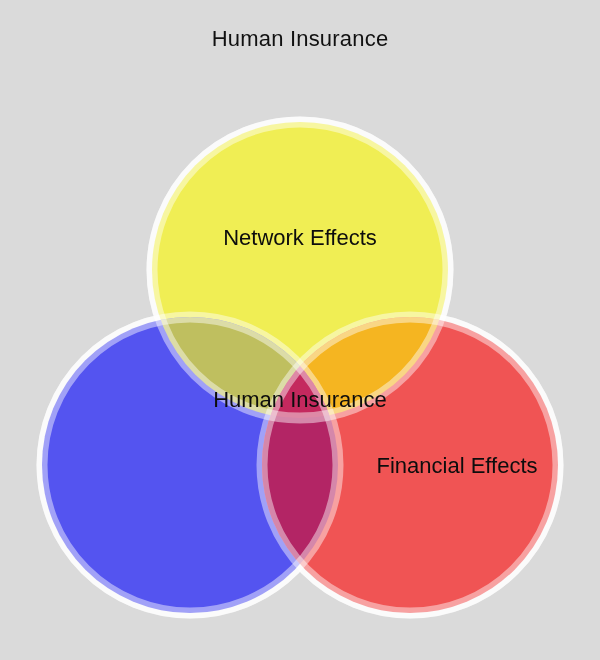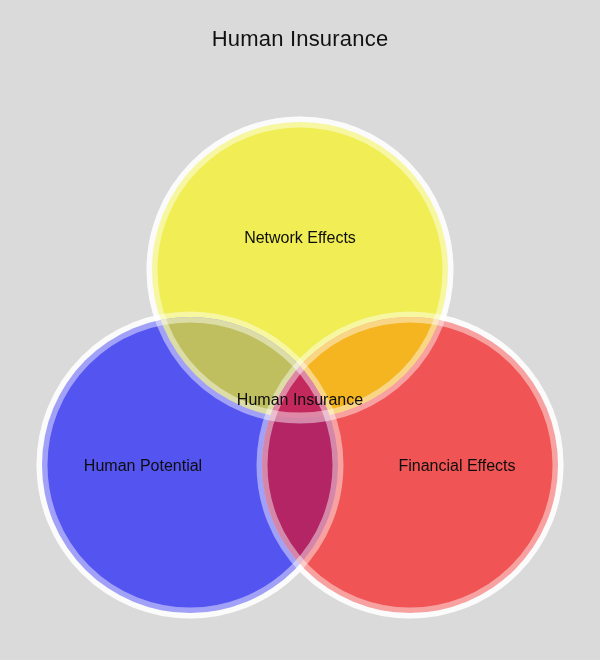--- a/index.html
+++ b/index.html
@@ -32,21 +32,21 @@
   #venn-canvas {
     position: absolute;
     left: 0;
     top: 0;
     width: 600px;
     height: 660px;
   }
   .venn-label {
     position: absolute;
     text-align: left;
-    font-size: 16px;
+    font-size: 22px;
     color: #0d0d0d;
     white-space: nowrap;
     transform: translate(-50%, -50%);
     pointer-events: none;
   }
 </style>
 </head>
 <body style="background: rgb(218, 218, 218);">
 
 <div id="venn-root">
@@ -98,19 +98,18 @@
 
     <g>
       <circle id="halo2-yellow" cx="300" cy="270" r="148" fill="none" stroke="#ffffff" stroke-width="11" stroke-opacity="0.45"></circle>
       <circle id="halo2-blue" cx="190" cy="465" r="148" fill="none" stroke="#ffffff" stroke-width="11" stroke-opacity="0.45"></circle>
       <circle id="halo2-red" cx="410" cy="465" r="148" fill="none" stroke="#ffffff" stroke-width="11" stroke-opacity="0.45"></circle>
     </g>
   </svg>
 
   <div class="venn-label" id="label-yellow" style="left: 300px; top: 238px; color: rgb(13, 13, 13);">Network Effects</div>
 
-  <div class="venn-label" id="label-blue" style="left: 143px; top: 466px; color: rgb(13, 13, 13);">Human Potential</div>
 
   <div class="venn-label" id="label-red" style="left: 457px; top: 466px; color: rgb(13, 13, 13);">Financial Effects</div>
 
   <div class="venn-label" id="label-center" style="left: 300px; top: 400px; color: rgb(13, 13, 13);">Human Insurance</div>
 
 </div>
 
 </body></html>

